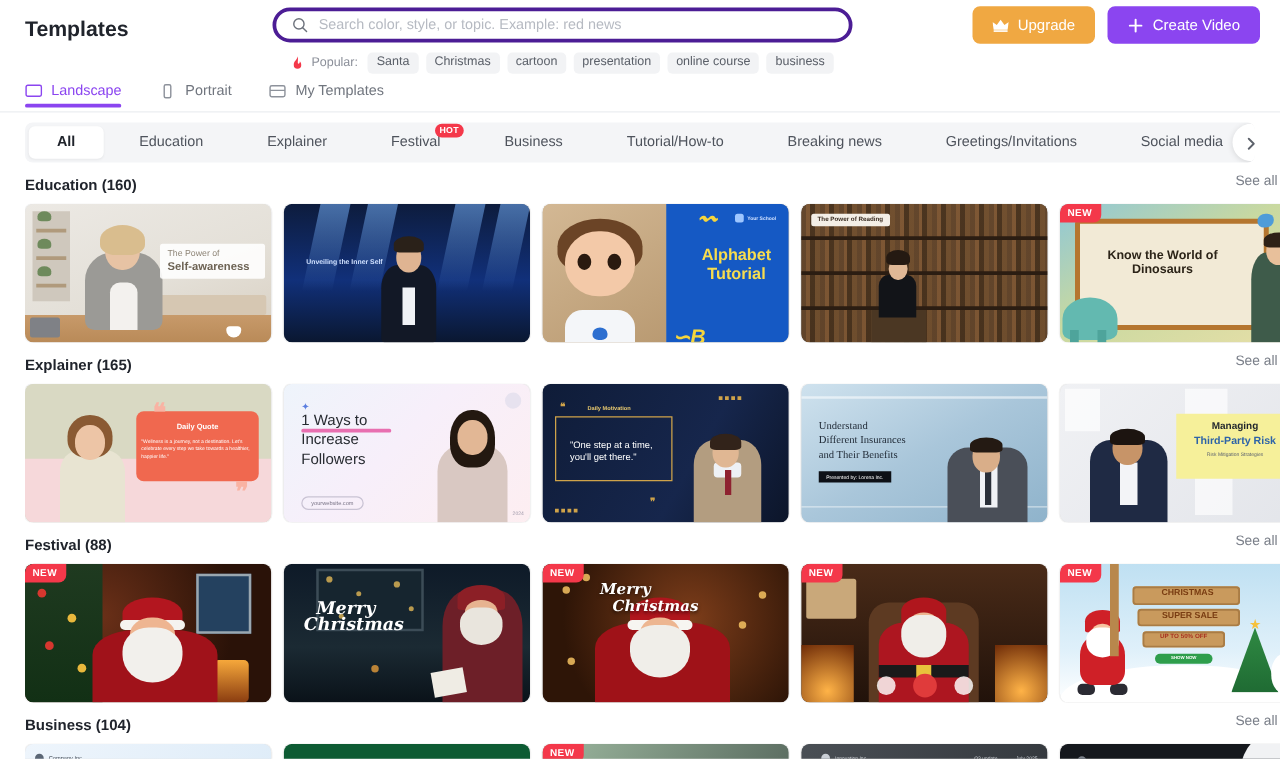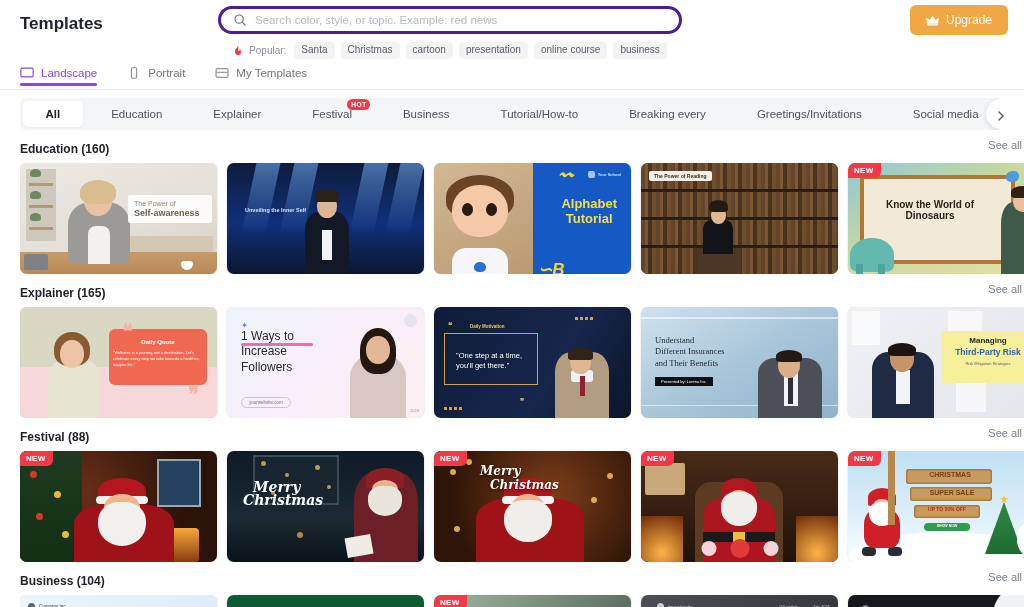--- a/index.html
+++ b/index.html
@@ -473,20 +473,29 @@
   <div class="header-actions">
     <button class="btn btn-upgrade">
       <span class="crown-icon">
         <svg viewBox="0 0 14 12" width="13" height="13">
             <path d="M1 9.5L0 2.8l3.7 2.6L7 1l3.3 4.4L14 2.8l-1 6.7z" fill="#fff"></path>
             <rect x="1" y="10" width="12" height="1.4" fill="#fff"></rect>
           </svg>
       </span>
       <span>Upgrade</span>
     </button>
+    <button class="btn btn-create">
+      <span class="plus-icon">
+        <svg viewBox="0 0 14 14" width="13" height="13">
+            <line x1="7" y1="2" x2="7" y2="12" stroke="#fff" stroke-width="1.7" stroke-linecap="round"></line>
+            <line x1="2" y1="7" x2="12" y2="7" stroke="#fff" stroke-width="1.7" stroke-linecap="round"></line>
+          </svg>
+      </span>
+      <span>Create Video</span>
+    </button>
   </div>
 </div>
 
 <div class="view-tabs">
   <div class="view-tab active">
     <span class="tab-icon">
       <svg viewBox="0 0 16 14" width="14" height="14">
           <rect x="1" y="1.5" width="14" height="10" rx="1.6" fill="none" stroke="#8b45f0" stroke-width="1.3"></rect>
         </svg>
     </span>
@@ -515,21 +524,21 @@
 <div class="cat-bar">
   <div class="cat-item active">All</div>
   <div class="cat-item">Education</div>
   <div class="cat-item">Explainer</div>
   <div class="cat-item">
     <span>Festival</span>
     <span class="hot-badge">HOT</span>
   </div>
   <div class="cat-item">Business</div>
   <div class="cat-item">Tutorial/How-to</div>
-  <div class="cat-item">Breaking every</div>
+  <div class="cat-item">Breaking news</div>
   <div class="cat-item">Greetings/Invitations</div>
   <div class="cat-item">Social media</div>
   <div class="cat-scroll-btn">
     <span class="chevron-right-icon">
       <svg viewBox="0 0 12 12" width="12" height="12">
           <polyline points="4,2 8,6 4,10" fill="none" stroke="#5d626b" stroke-width="1.5" stroke-linecap="round" stroke-linejoin="round"></polyline>
         </svg>
     </span>
   </div>
 </div>

